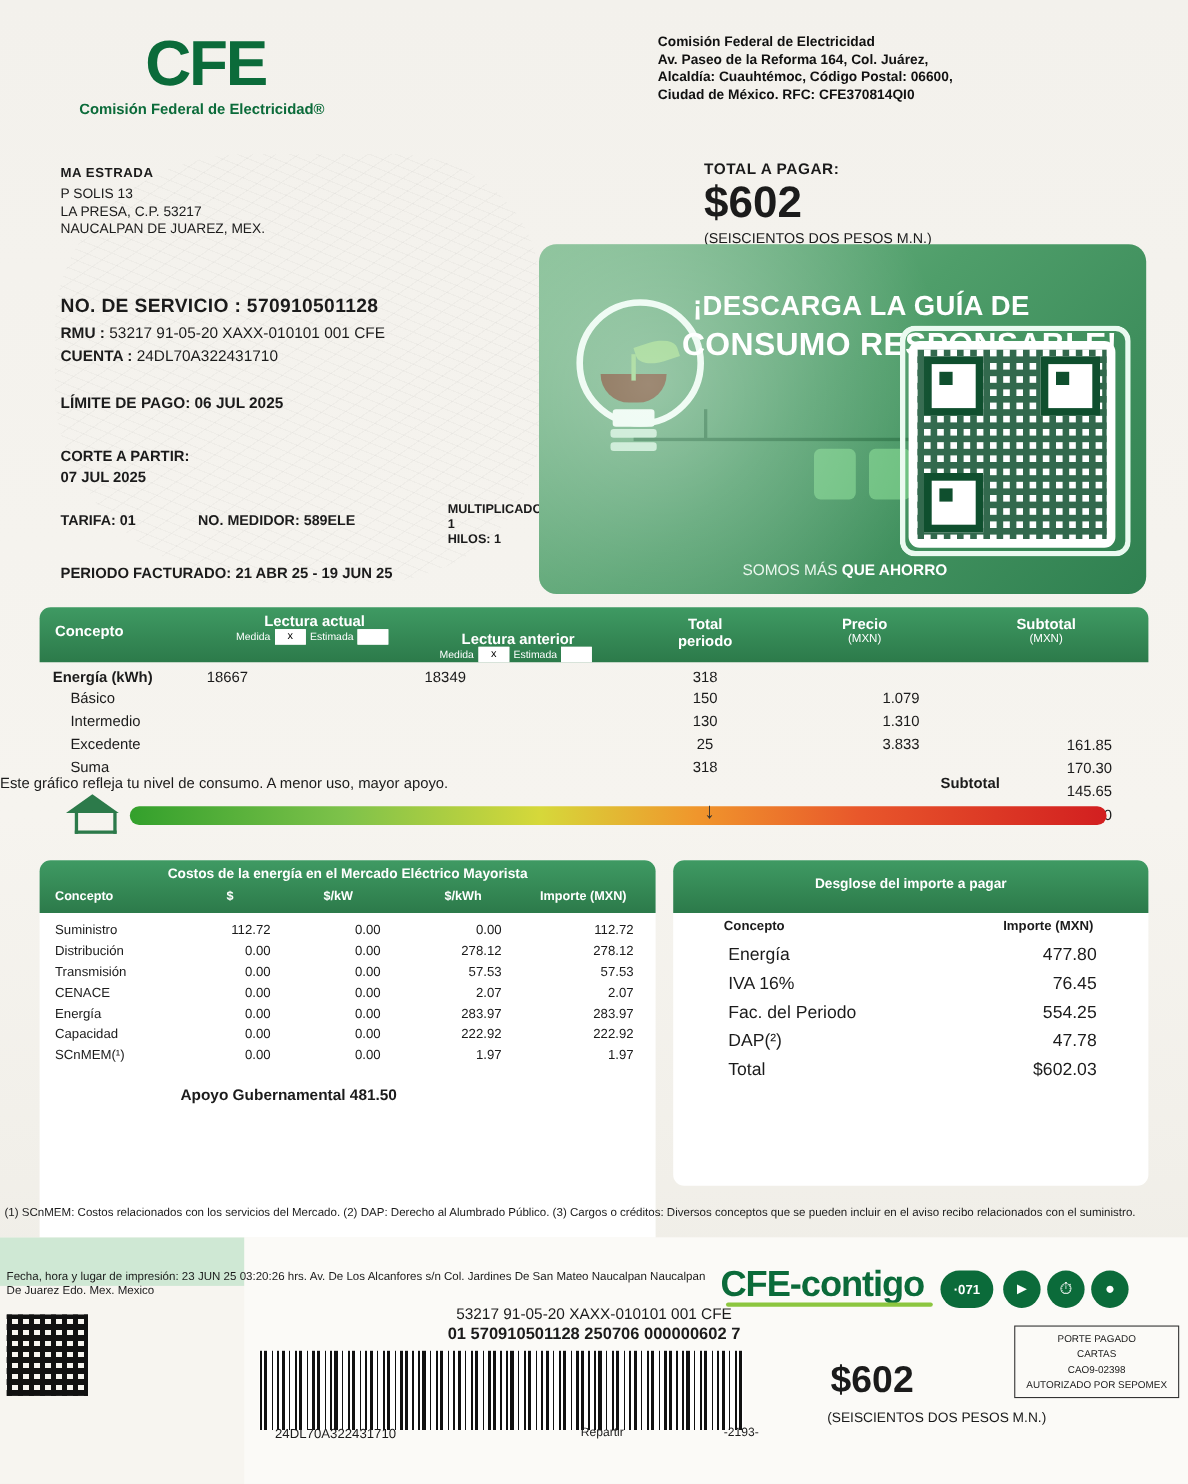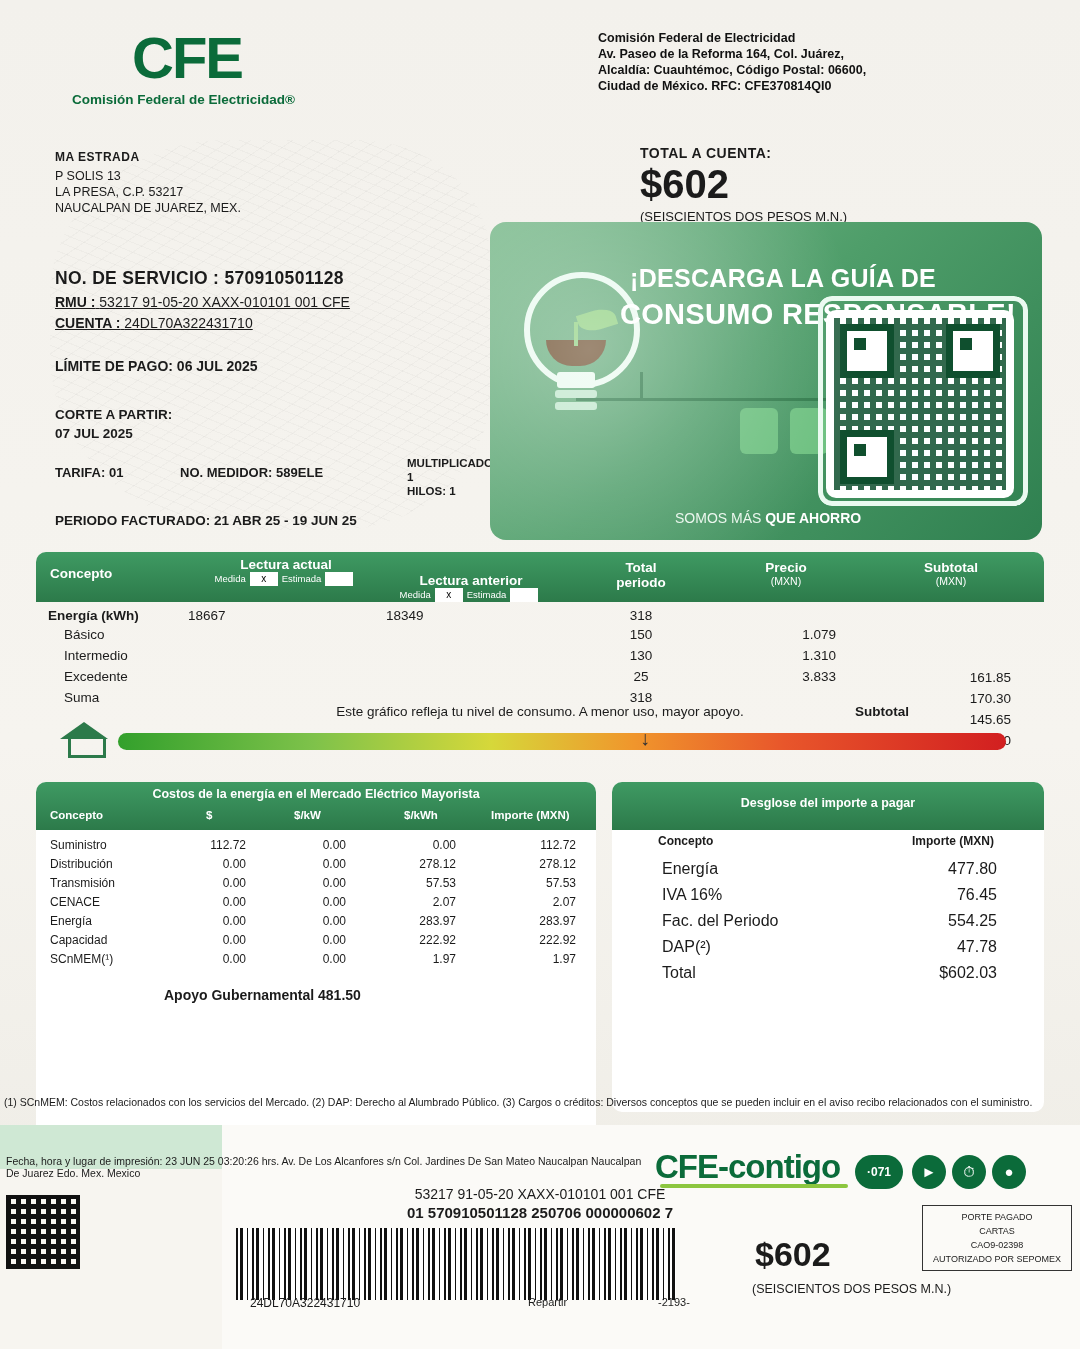--- a/index.html
+++ b/index.html
@@ -26,21 +26,21 @@
     position:absolute;left:72px;top:92px;font-size:13.5px;font-weight:bold;color:#0b6b3a;
   }
   .co-addr{position:absolute;left:598px;top:30px;width:420px;font-size:12.5px;line-height:16px;color:#111;font-weight:bold;}
   .co-addr .l1{font-weight:bold;}
   
   .client{position:absolute;left:55px;top:150px;width:430px;}
   .client .name{font-size:12px;font-weight:bold;letter-spacing:.5px;}
   .client .addr{font-size:12.5px;line-height:16px;margin-top:4px;}
   .svc{position:absolute;left:55px;top:268px;width:440px;}
   .svc .big{font-size:17.5px;font-weight:bold;letter-spacing:.3px;}
-  .svc .row{font-size:14px;margin-top:5px;font-weight:bold;text-decoration:underline;}
+  .svc .row{font-size:14px;margin-top:5px;font-weight:bold;}
   .svc .row span.val{font-weight:normal;}
   .limit{position:absolute;left:55px;top:358px;font-size:14px;font-weight:bold;}
   .corte{position:absolute;left:55px;top:405px;font-size:13.5px;font-weight:bold;line-height:19px;}
   .tarifa{position:absolute;left:55px;top:462px;width:450px;font-size:13px;font-weight:bold;}
   .tarifa .t1{position:absolute;left:0;top:3px;}
   .tarifa .t2{position:absolute;left:125px;top:3px;}
   .tarifa .t3{position:absolute;left:352px;top:-6px;line-height:14px;font-size:11.5px;}
   .periodo{position:absolute;left:55px;top:513px;font-size:13.5px;font-weight:bold;}
   .hatch{
     position:absolute;left:50px;top:140px;width:440px;height:390px;
@@ -107,31 +107,31 @@
   .mini{font-size:9.5px;font-weight:normal;}
   .energy-rows{position:absolute;left:36px;top:608px;width:1008px;font-size:13.5px;}
   .erow{position:relative;height:19px;}
   .erow .lab{position:absolute;left:12px;}
   .erow .la{position:absolute;left:152px;}
   .erow .lp{position:absolute;left:350px;}
   .erow .tp{position:absolute;left:560px;width:90px;text-align:center;}
   .erow .pr{position:absolute;left:690px;width:110px;text-align:right;}
   .erow .st{position:absolute;left:845px;width:130px;text-align:right;margin-top:43px;}
   .erow.bold .lab{font-weight:bold;}
-  .graf-note{position:absolute;left:0;top:704px;width:1080px;text-align:center;font-size:13.5px;}
+  .graf-note{position:absolute;left:0;top:704px;width:1080px;font-size:13.5px;}
   .subtotal-lbl{position:absolute;left:855px;top:704px;font-size:13.5px;font-weight:bold;}
   .bar{position:absolute;left:118px;top:733px;width:888px;height:17px;border-radius:9px;
     background:linear-gradient(90deg,#33a02c 0%,#7ec24a 22%,#d6d83a 42%,#f0962c 58%,#e8562b 75%,#d21f20 100%);}
   .house{position:absolute;left:60px;top:722px;width:48px;height:34px;}
   .house .roof{position:absolute;left:0;top:0;width:0;height:0;border-left:24px solid transparent;border-right:24px solid transparent;border-bottom:17px solid #2c7a4a;}
   .house .body{position:absolute;left:8px;top:17px;width:32px;height:16px;border:3px solid #2c7a4a;border-top:none;}
   .arrow{position:absolute;left:640px;top:727px;font-size:20px;color:#333;}
   
   .panelL{position:absolute;left:36px;top:782px;width:560px;height:353px;background:#fff;border-radius:10px;}
-  .panelR{position:absolute;left:612px;top:782px;width:432px;height:330px;background:#fff;border-radius:10px;}
+  .panelR{position:absolute;left:612px;top:782px;width:432px;height:296px;background:#fff;border-radius:10px;}
   .ph{position:absolute;left:0;top:0;width:100%;height:48px;border-radius:10px 10px 0 0;background:linear-gradient(180deg,#3f9a63,#2c7a4a);color:#fff;}
   .ph .title{position:absolute;width:100%;text-align:center;top:5px;font-size:12.5px;font-weight:bold;}
   .ph .titleR{position:absolute;width:100%;text-align:center;top:14px;font-size:12.5px;font-weight:bold;}
   .ph .hc{position:absolute;font-size:11.5px;font-weight:bold;top:27px;}
   .mktrow{position:relative;height:19px;font-size:12px;}
   .mktrow .c0{position:absolute;left:14px;}
   .mktrow .c1{position:absolute;left:150px;width:60px;text-align:right;}
   .mktrow .c2{position:absolute;left:250px;width:60px;text-align:right;}
   .mktrow .c3{position:absolute;left:360px;width:60px;text-align:right;}
   .mktrow .c4{position:absolute;left:470px;width:70px;text-align:right;}
@@ -229,21 +229,21 @@
       <div>HILOS: 1</div>
     </div>
   </div>
 
   <div class="periodo">
     <span>PERIODO FACTURADO:</span>
     <span>21 ABR 25 - 19 JUN 25</span>
   </div>
 
   <div class="total-box">
-    <div class="lbl">TOTAL A CUENTA:</div>
+    <div class="lbl">TOTAL A PAGAR:</div>
     <div class="amt">$602</div>
     <div class="words">(SEISCIENTOS DOS PESOS  M.N.)</div>
   </div>
 
   <div class="promo">
     <div class="bulb">
       <div class="glass"></div>
         <div class="soil"></div>
         <div class="stem"></div>
         <div class="leaf"></div>

